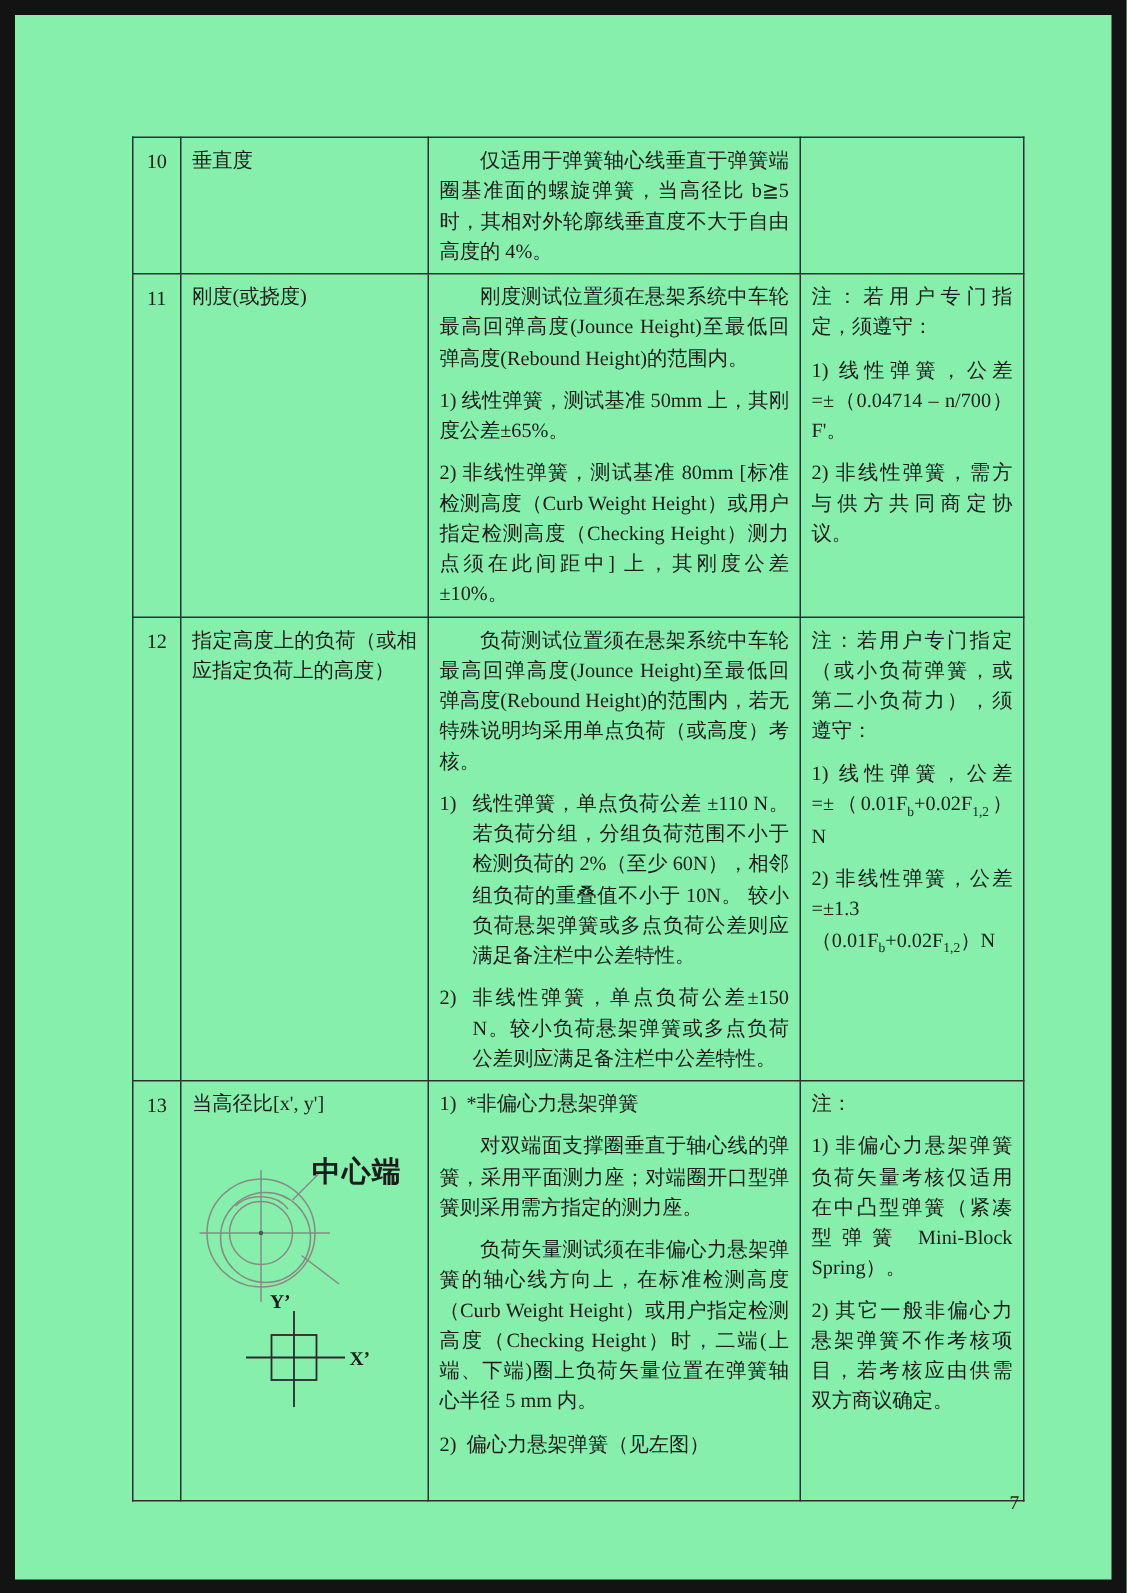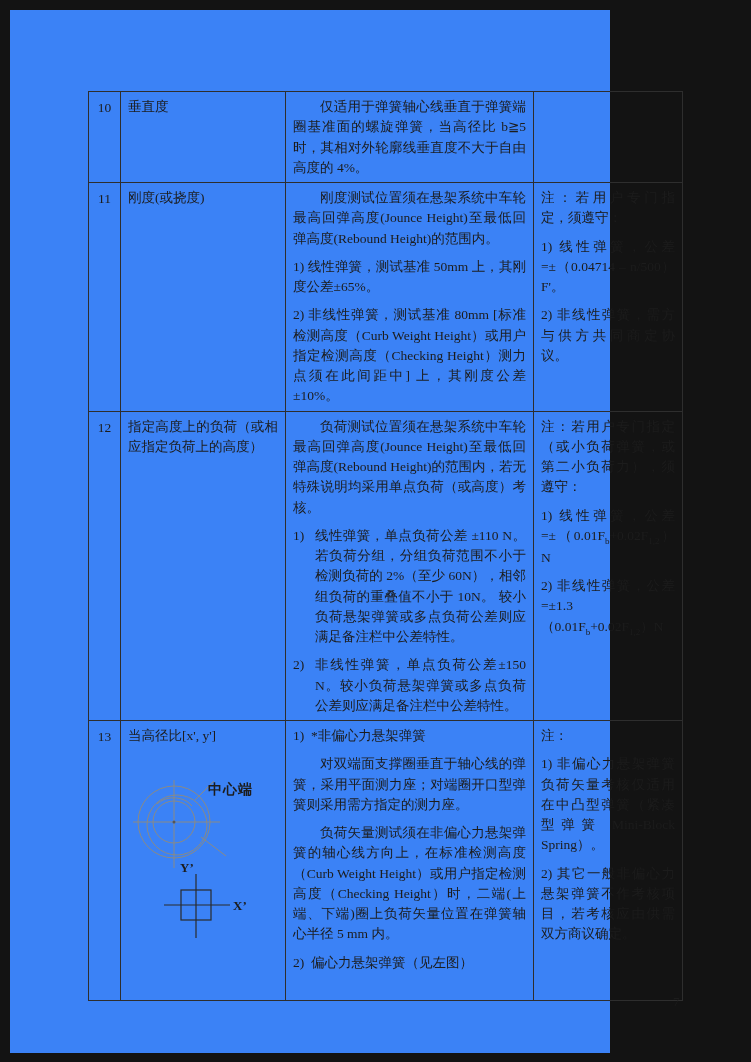--- a/index.html
+++ b/index.html
@@ -7,22 +7,22 @@
   body {
     position: relative;
     background: #131313;
     font-family: "Liberation Serif", "DejaVu Serif", serif;
     color: #1c1c1c;
     overflow: hidden;
   }
   .paper {
     position: absolute;
     left: 10px; top: 10px;
-    width: 600px; height: 1043px;
-    background: #3b82f6;
+    width: 731px; height: 1043px;
+    background: #86efac;
   }
   table.spec-table {
     position: absolute;
     left: 78px; top: 81px;
     width: 594px;
     border-collapse: collapse;
     table-layout: fixed;
   }
   td {
     border: 1.4px solid #2e2e2e;
@@ -42,21 +42,21 @@
   .ind { text-indent: 2em; }
   .num-item { display: flex; }
   .num-item .n { flex: 0 0 22px; }
   .num-item .t { flex: 1; }
   .gap-top { }
   sub { font-size: 9px; }
   
   .diagram { position: relative; width: 170px; height: 196px; margin: 14px 0 0 -2px; }
   .diagram svg { position: absolute; left: 0; top: 0; }
   .diagram .lbl { position: absolute; font-weight: bold; white-space: nowrap; }
-  .lbl-center { left: 82px; top: 19px; font-size: 14px; letter-spacing: 1px; }
+  .lbl-center { left: 82px; top: 8px; font-size: 19px; letter-spacing: 1px; }
   .lbl-y { left: 54px; top: 98px; font-size: 13px; }
   .lbl-x { left: 107px; top: 136px; font-size: 13px; }
   .page-number {
     position: absolute;
     left: 663px; top: 984px;
     font-size: 13px;
   }
 </style>
 </head>
 <body>
@@ -88,21 +88,21 @@
         <td>
           <p>刚度(或挠度)</p>
         </td>
         <td>
           <p class="ind">刚度测试位置须在悬架系统中车轮最高回弹高度(Jounce Height)至最低回弹高度(Rebound Height)的范围内。</p>
           <p>1) 线性弹簧，测试基准 50mm 上，其刚度公差±65%。</p>
           <p>2) 非线性弹簧，测试基准 80mm [标准检测高度（Curb Weight Height）或用户指定检测高度（Checking Height）测力点须在此间距中] 上，其刚度公差±10%。</p>
         </td>
         <td>
           <p>注：若用户专门指定，须遵守：</p>
-          <p>1) 线性弹簧，公差=±（0.04714 – n/500）F'。</p>
+          <p>1) 线性弹簧，公差=±（0.04714 – n/700）F'。</p>
           <p>2) 非线性弹簧，需方与供方共同商定协议。</p>
         </td>
       </tr>
 
       <tr class="row-12">
         <td class="col-no">12</td>
         <td>
           <p>指定高度上的负荷（或相应指定负荷上的高度）</p>
         </td>
         <td>

